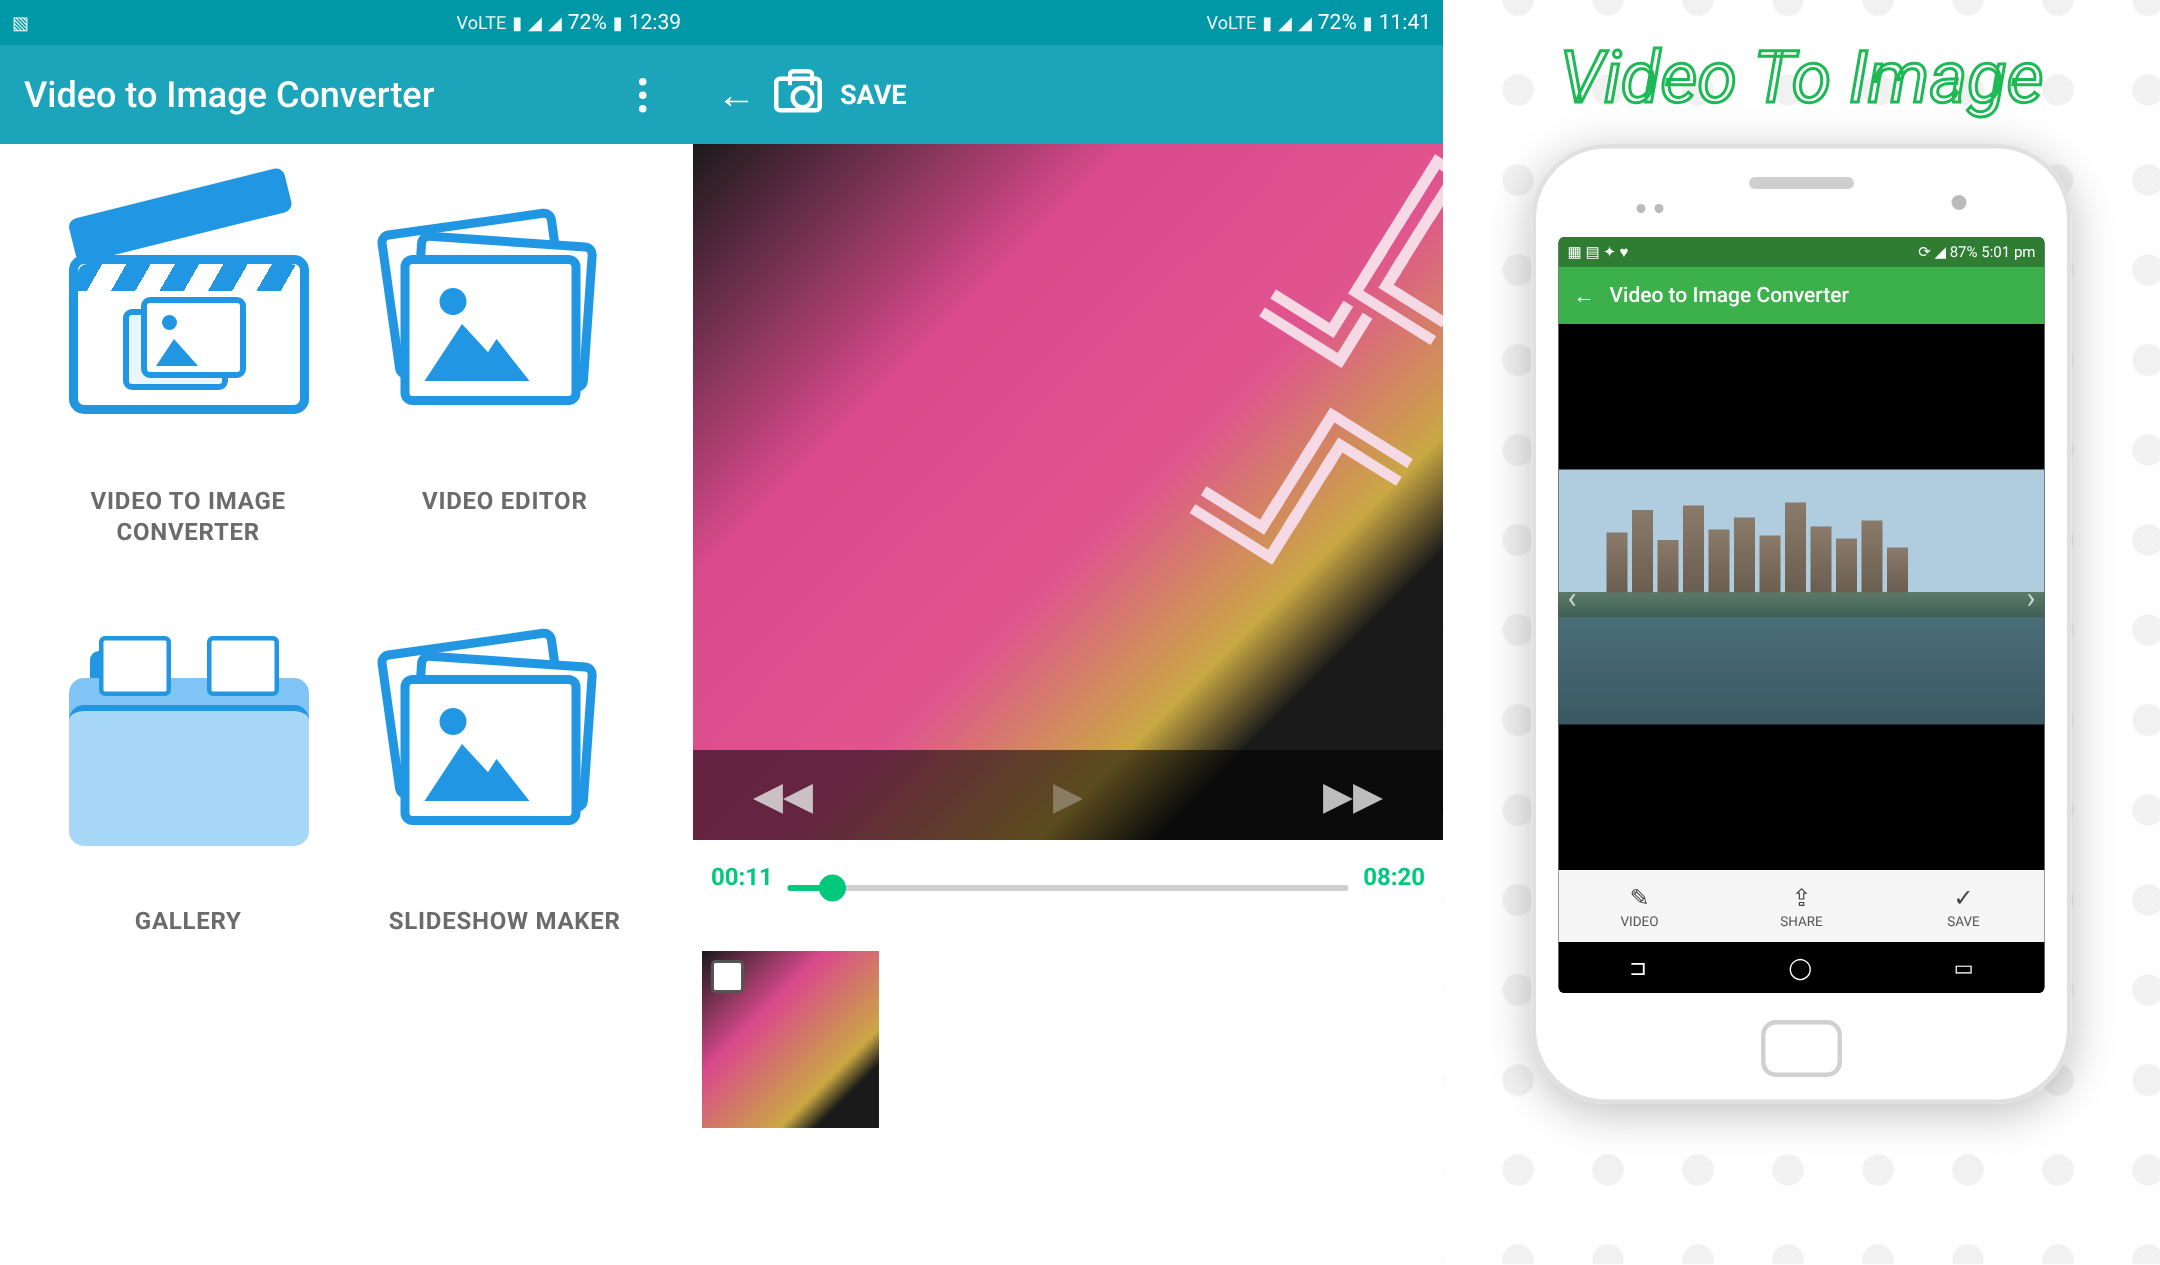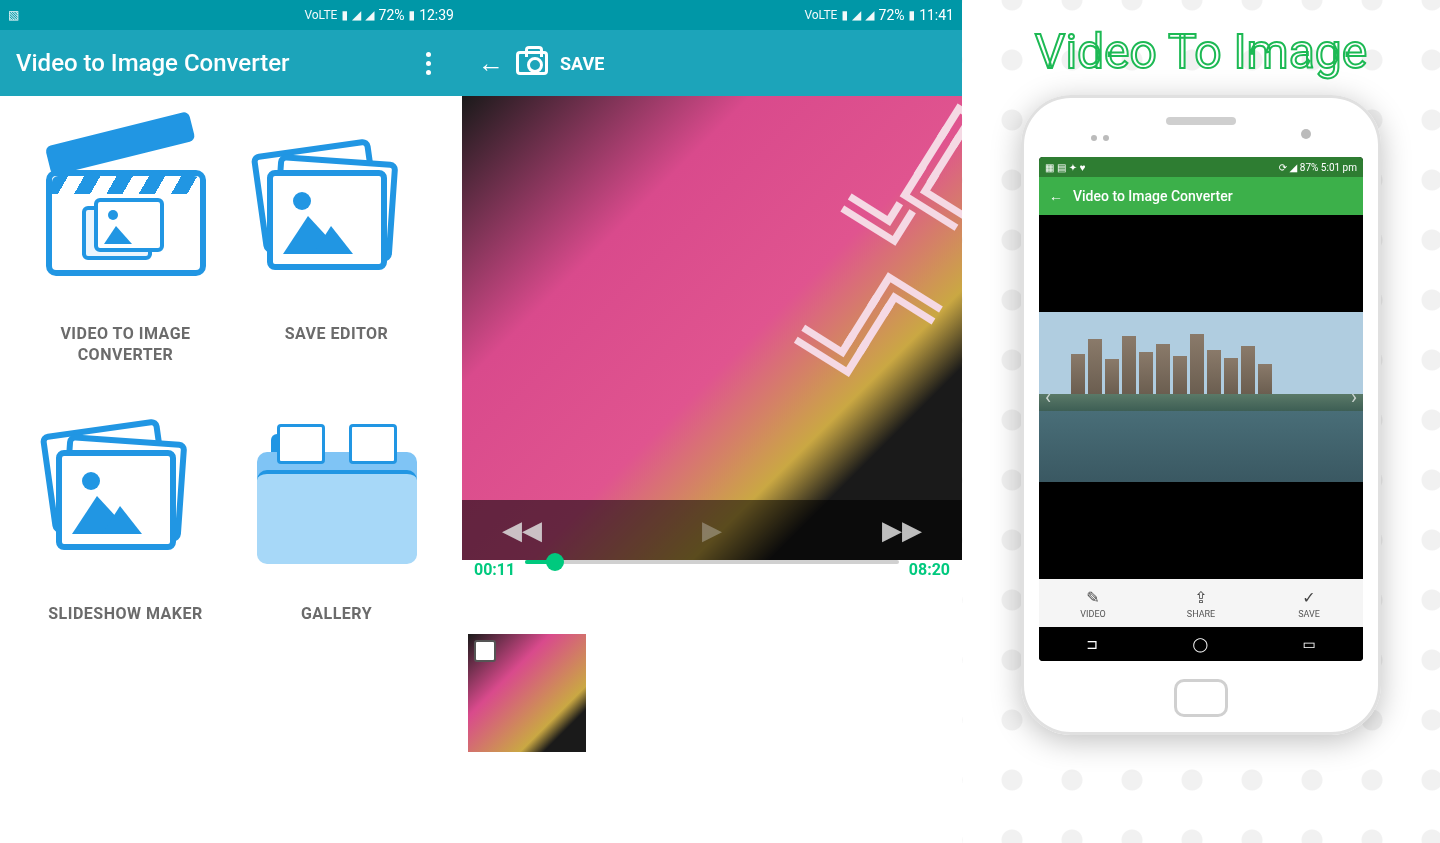--- a/index.html
+++ b/index.html
@@ -47,35 +47,35 @@
 .cam::before{content:"";position:absolute;top:-8px;left:6px;width:12px;height:8px;border:3px solid #fff;border-bottom:none;border-radius:4px 4px 0 0}
 .cam::after{content:"";position:absolute;top:3px;left:8px;width:10px;height:10px;border:3px solid #fff;border-radius:50%}
 .save{font-weight:700;font-size:18px;cursor:pointer}
 .video{width:500px;height:464px;position:relative;background:#1a1a1a;overflow:hidden}
 .video .bg{position:absolute;inset:0;background:linear-gradient(135deg,#1a1a1a 0%,#d94a8c 30%,#e0548f 55%,#caa843 72%,#1a1a1a 80%)}
 .video .seg{position:absolute;color:#f5d9e4;font-family:monospace;font-size:90px;transform:rotate(-58deg);letter-spacing:-10px;font-weight:300}
 .video .s1{top:30px;right:-50px}
 .video .s2{top:180px;right:30px}
 .controls{position:absolute;left:0;right:0;bottom:0;height:60px;background:rgba(0,0,0,.55);display:flex;align-items:center;justify-content:space-between;padding:0 40px}
 .ctrlbtn{color:#ddd;font-size:26px;cursor:pointer;opacity:.85}
-.timebar{height:34px;display:flex;align-items:flex-start;padding:0 12px;gap:10px;background:#fff}
+.timebar{height:34px;display:flex;align-items:flex-end;padding:0 12px;gap:10px;background:#fff}
 .time{font-size:16px;font-weight:700}
 .t1{color:#00c97e}
 .t2{color:#00c97e;margin-left:auto}
 .track{flex:1;height:4px;background:#d0d0d0;position:relative;border-radius:2px}
 .track .fill{position:absolute;left:0;top:0;bottom:0;width:8%;background:#00c97e;border-radius:2px}
 .track .thumb{position:absolute;left:8%;top:50%;width:18px;height:18px;background:#00c97e;border-radius:50%;transform:translate(-50%,-50%)}
 .thumbs{padding:40px 6px;display:flex}
 .thumb-item{width:118px;height:118px;position:relative;background:#1a1a1a;cursor:pointer;overflow:hidden}
 .thumb-item .tbg{position:absolute;inset:0;background:linear-gradient(135deg,#1a1a1a 0%,#d94a8c 35%,#caa843 72%,#1a1a1a 82%)}
 .thumb-item .chk{position:absolute;top:6px;left:6px;width:22px;height:22px;border:2px solid #555;background:#fff;border-radius:3px}
 
 
 .dots{position:absolute;inset:0;background-image:radial-gradient(circle,#e8e8e8 10px,transparent 11px);background-size:60px 60px;background-position:20px 30px;opacity:.6}
-.promo-title{position:relative;text-align:center;font-size:48px;font-family:Georgia,serif;padding:24px 10px 6px;color:#fff;-webkit-text-stroke:2px #1db954;line-height:1.15}
+.promo-title{position:relative;text-align:center;font-size:48px;font-family:Georgia,serif;font-style:italic;padding:24px 10px 6px;color:#fff;-webkit-text-stroke:2px #1db954;line-height:1.15}
 .phone{position:relative;width:360px;height:640px;margin:10px auto 0;background:#fff;border-radius:50px;box-shadow:0 6px 30px rgba(0,0,0,.25),inset 0 0 0 3px #e0e0e0}
 .speaker{position:absolute;top:22px;left:50%;transform:translateX(-50%);width:70px;height:8px;background:#cfcfcf;border-radius:4px}
 .pcam{position:absolute;top:34px;right:70px;width:10px;height:10px;background:#bbb;border-radius:50%}
 .sensors{position:absolute;top:40px;left:70px;width:30px;height:6px;display:flex;gap:6px}
 .sensors span{width:6px;height:6px;background:#bbb;border-radius:50%}
 .pscreen{position:absolute;top:62px;left:18px;right:18px;bottom:74px;background:#000;border-radius:4px;overflow:hidden;display:flex;flex-direction:column}
 .pstatus{height:20px;background:#2e7d32;color:#fff;font-size:10px;display:flex;align-items:center;justify-content:space-between;padding:0 6px}
 .pbar{height:38px;background:#3cb04a;color:#fff;display:flex;align-items:center;padding:0 10px;gap:10px;font-size:14px;font-weight:500}
 .pimg{flex:1;background:#000;display:flex;align-items:center;position:relative}
 .city{width:100%;height:170px;background:linear-gradient(180deg,#b0cde0 0%,#b0cde0 48%,#5b7a68 48%,#3e5f55 58%,#496e78 58%,#3a5862 100%);position:relative}
@@ -136,47 +136,47 @@
           <div class="stackpic">
             <div class="frame a"></div>
             <div class="frame b"></div>
             <div class="frame c">
               <div class="sun"></div>
               <div class="mtn"></div>
               <div class="mtn2"></div>
             </div>
           </div>
         </div>
-      <div class="lbl">SAVE EDITOR</div>
+      <div class="lbl">VIDEO EDITOR</div>
+    </div>
+    <div class="cell">
+      <div class="bigicon">
+          <div class="folder">
+            <div class="ftab"></div>
+            <div class="fbody"></div>
+            <div class="mini v"></div>
+            <div class="mini p"></div>
+            <div class="ffront"></div>
+          </div>
+        </div>
+      <div class="lbl">GALLERY</div>
     </div>
     <div class="cell">
       <div class="bigicon">
           <div class="stackpic">
             <div class="frame a"></div>
             <div class="frame b"></div>
             <div class="frame c">
               <div class="sun"></div>
               <div class="mtn"></div>
               <div class="mtn2"></div>
             </div>
           </div>
         </div>
       <div class="lbl">SLIDESHOW MAKER</div>
-    </div>
-    <div class="cell">
-      <div class="bigicon">
-          <div class="folder">
-            <div class="ftab"></div>
-            <div class="fbody"></div>
-            <div class="mini v"></div>
-            <div class="mini p"></div>
-            <div class="ffront"></div>
-          </div>
-        </div>
-      <div class="lbl">GALLERY</div>
     </div>
   </div>
 </div>
 
 <div class="panel panel2">
   <div class="status">
     <span style="flex:1"></span>
     <span class="ico">VoLTE</span>
     <span class="ico">▮</span>
     <span class="ico">◢</span>

